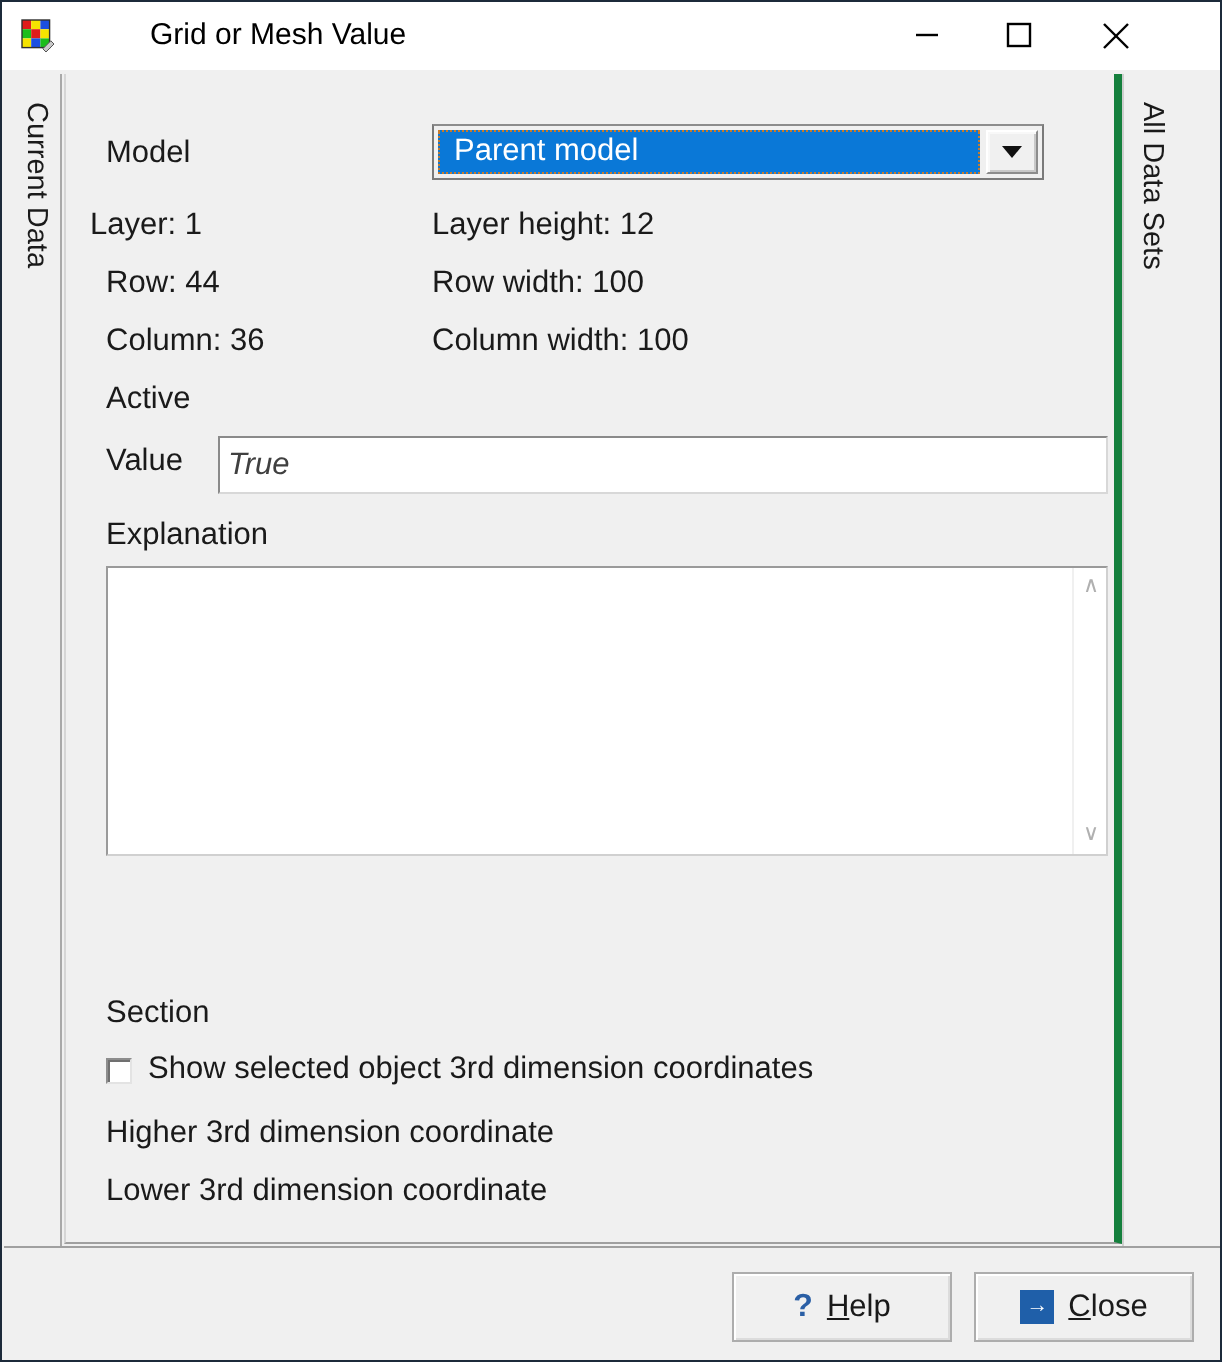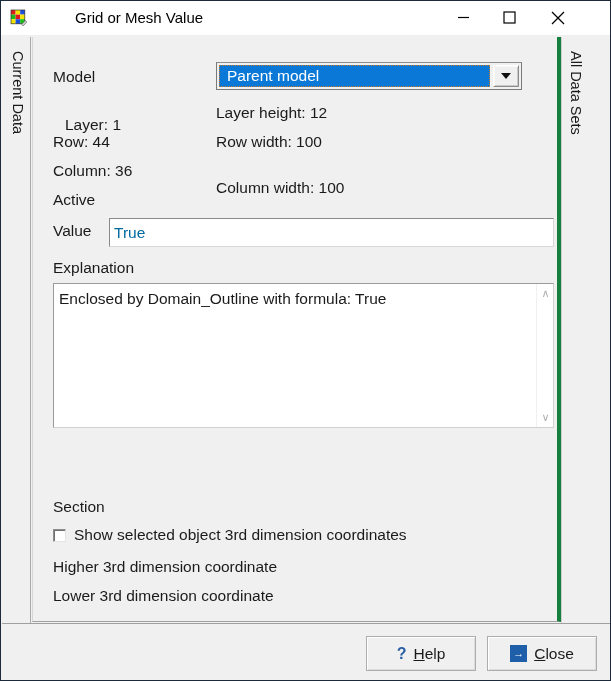--- a/index.html
+++ b/index.html
@@ -183,25 +183,26 @@
     left: 76px;
     top: 181px;
     width: 445px;
     height: 29px;
     background: #ffffff;
     border: 1px solid #8a8a8a;
     border-right-color: #d8d8d8;
     border-bottom-color: #d8d8d8;
     box-sizing: border-box;
     font-size: 15.5px;
-    color: #0369a1;
+    color: #404040;
     line-height: 27px;
     padding-left: 4px;
     overflow: hidden;
     white-space: nowrap;
+    font-style: italic;
   }
 
   
   #explanation-box {
     position: absolute;
     left: 20px;
     top: 246px;
     width: 501px;
     height: 145px;
     background: #ffffff;
@@ -364,38 +365,37 @@
 
     <div class="lbl" style="left:20px; top:31px;">Model</div>
 
     <div id="combo">
       <div id="combo-value">Parent model</div>
       <div id="combo-arrow-btn">
         <div class="tri-down"></div>
       </div>
     </div>
 
-    <div class="lbl" style="left:32px; top:67px;margin-top:12px;">Layer: 1</div>
+    <div class="lbl" style="left:12px; top:67px;">Layer: 1</div>
     <div class="lbl" style="left:183px; top:67px;">Layer height: 12</div>
 
     <div class="lbl" style="left:20px; top:96px;">Row: 44</div>
     <div class="lbl" style="left:183px; top:96px;">Row width: 100</div>
 
     <div class="lbl" style="left:20px; top:125px;">Column: 36</div>
-    <div class="lbl" style="left:183px; top:125px;margin-top:17px;">Column width: 100</div>
+    <div class="lbl" style="left:183px; top:125px;">Column width: 100</div>
 
     <div class="lbl" style="left:20px; top:154px;">Active</div>
 
     <div class="lbl" style="left:20px; top:185px;">Value</div>
     <div id="value-input">True</div>
 
     <div class="lbl" style="left:20px; top:222px;">Explanation</div>
 
     <div id="explanation-box">
-      <div id="explanation-text">Enclosed by Domain_Outline with formula: True</div>
       <div id="explanation-scrollbar">
         <div class="sb-arrow" id="sb-up">∧</div>
         <div class="sb-arrow" id="sb-down">∨</div>
       </div>
     </div>
 
     <div class="lbl" style="left:20px; top:461px;">Section</div>
 
     <div id="checkbox-row">
       <div id="checkbox-box"></div>

